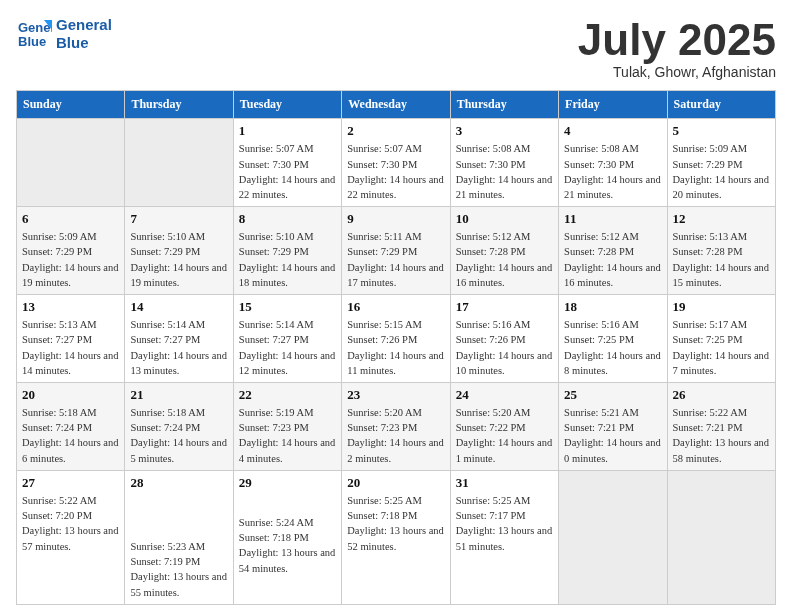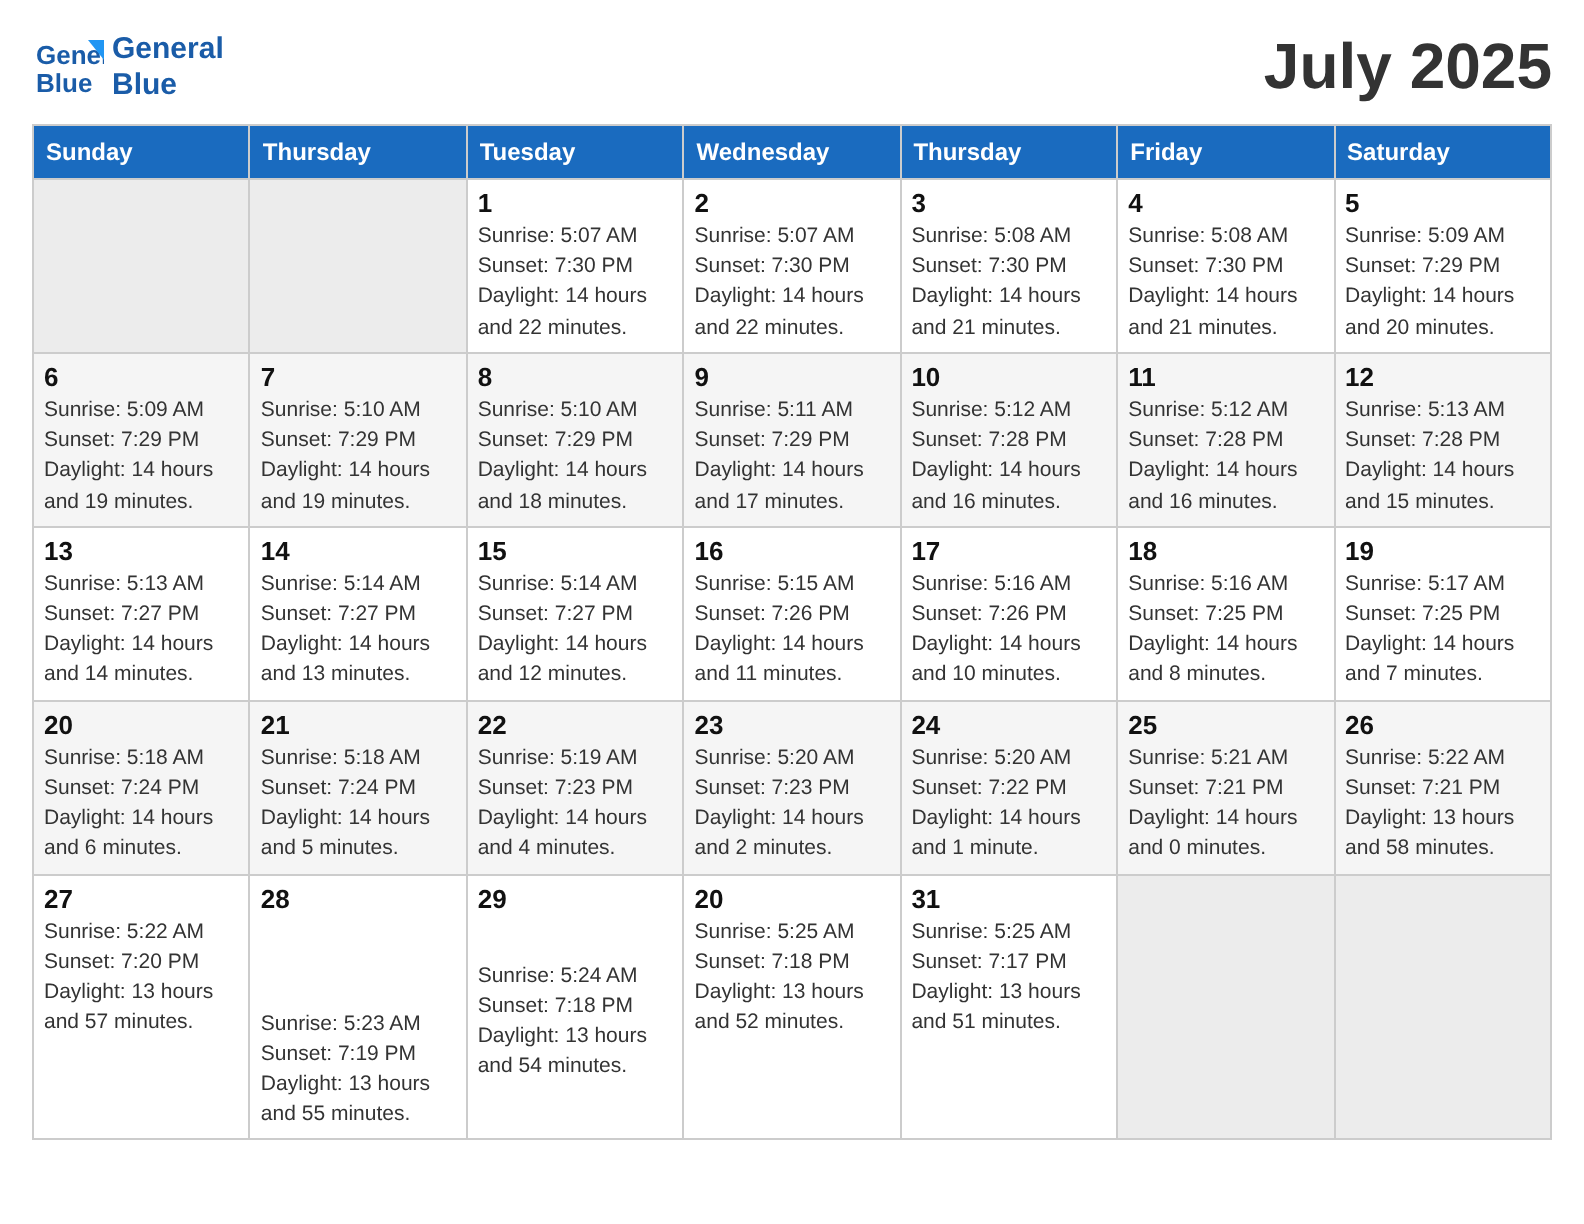--- a/index.html
+++ b/index.html
@@ -22,33 +22,34 @@
     }
     .logo-icon {
       width: 36px;
       height: 36px;
       margin-right: 4px;
     }
     .title-block {
       text-align: right;
     }
     .month-title {
-      font-size: 32px;
+      font-size: 44px;
       font-weight: bold;
       color: #333;
       line-height: 1.1;
     }
     .subtitle {
       font-size: 14px;
       color: #333;
     }
     table {
       width: 100%;
       border-collapse: collapse;
       font-size: 11px;
+      font-family: Liberation Serif, serif;
     }
     th {
       background-color: #1a6bbf;
       color: #fff;
       text-align: left;
       padding: 6px 6px;
       font-size: 12px;
       font-weight: bold;
       border: 1px solid #ccc;
     }
@@ -89,20 +90,21 @@
       <text x="2" y="16" font-size="13" font-weight="bold" fill="#1a5ca8" font-family="Arial">General</text>
       <text x="2" y="30" font-size="13" font-weight="bold" fill="#1a5ca8" font-family="Arial">Blue</text>
       <polygon points="28,4 36,4 36,14" fill="#2196F3"></polygon>
     </svg>
     <div>
       <div style="font-size:15px;font-weight:bold;color:#1a5ca8;line-height:1.2;">General<br>Blue</div>
     </div>
   </div>
   <div class="title-block">
     <div class="month-title">July 2025</div>
+    <div class="subtitle">Tulak, Ghowr, Afghanistan</div>
   </div>
 </div>
 
 <table>
   <thead>
     <tr>
     <th>Sunday</th>
         <th>Thursday</th>
         <th>Tuesday</th>
         <th>Wednesday</th>

